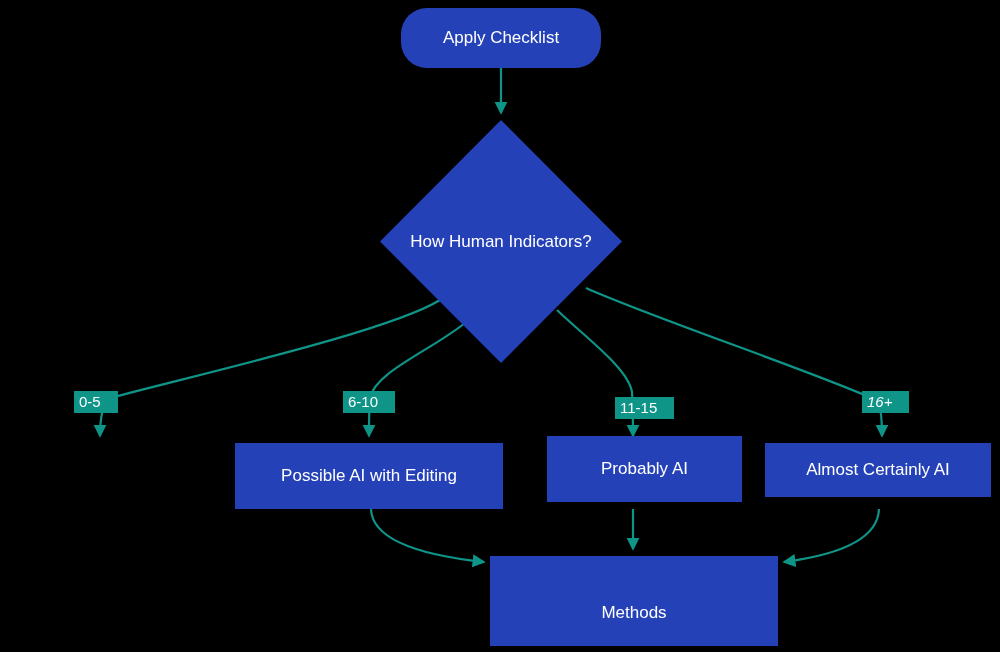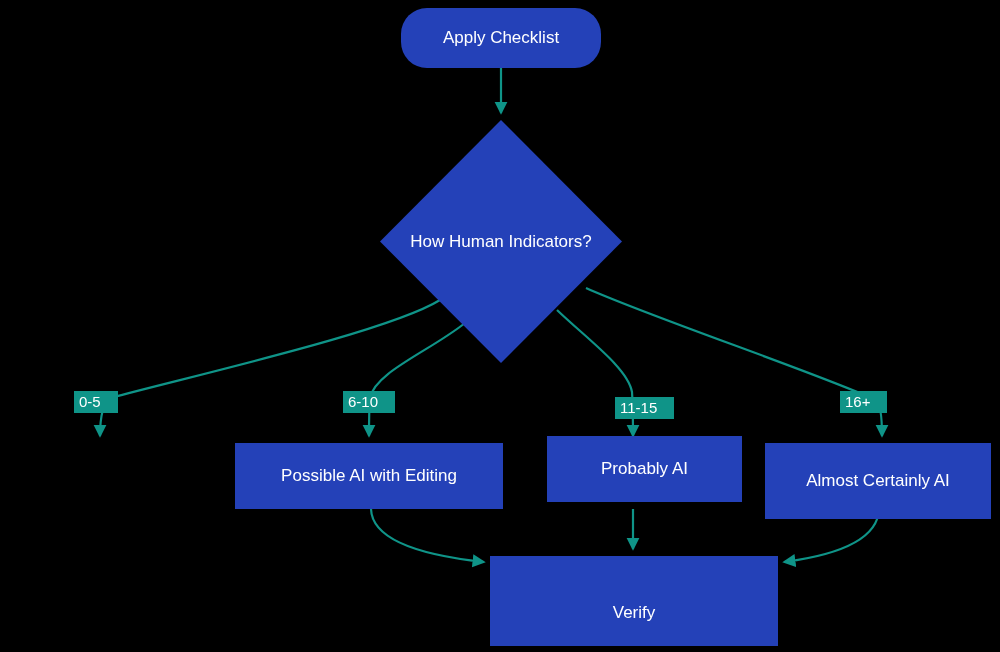--- a/index.html
+++ b/index.html
@@ -33,21 +33,21 @@
     text-align: center;
     font-size: 17px;
     line-height: 1.45;
     box-sizing: border-box;
     padding: 4px 10px;
   }
   .node-top      { left: 401px; top: 8px;   width: 200px; height: 60px; border-radius: 26px; }
   .node-human    { left: 7px;   top: 443px; width: 186px; height: 66px; }
   .node-possible { left: 235px; top: 443px; width: 268px; height: 66px; }
   .node-probably { left: 547px; top: 436px; width: 195px; height: 66px; }
-  .node-almost   { left: 765px; top: 443px; width: 226px; height: 76px; }
+  .node-almost   { left: 765px; top: 443px; width: 226px; height: 54px; }
   .node-verify   { left: 490px; top: 556px; width: 288px; height: 90px; }
 
   .diamond {
     position: absolute;
     left: 380px;
     top: 120px;
     width: 242px;
     height: 243px;
   }
   .diamond .shape {
@@ -76,21 +76,21 @@
     color: #ffffff;
     font-size: 15px;
     padding: 3px 17px 4px 5px;
     line-height: 1;
     white-space: nowrap;
     box-sizing: border-box;
   }
   .lbl-0   { left: 74px;  top: 391px; }
   .lbl-1   { left: 343px; top: 391px; text-align: right; }
   .lbl-2   { left: 608px; top: 397px; margin-left: 7px; }
-  .lbl-3   { left: 840px; top: 391px; }
+  .lbl-3   { left: 862px; top: 391px; font-style: italic; }
 </style>
 </head>
 <body>
 
 <div id="canvas">
 
   <svg class="edges" viewBox="0 0 1000 652">
     <defs>
       <marker id="arrow" markerWidth="8" markerHeight="8" refX="5.2" refY="3" orient="auto" markerUnits="strokeWidth">
         <path d="M0,0 L6,3 L0,6 z" fill="#0f9488"></path>
@@ -132,21 +132,21 @@
     <span>Probably AI</span>
   </div>
 
   <div class="node node-almost">
     <span>Almost Certainly AI</span>
   </div>
 
   <div class="node node-verify">
     <span>
       <br>
-      <span>Verify</span>
+      <span>Methods</span>
     </span>
   </div>
 
   <div class="edge-label lbl-0">0-5</div>
   <div class="edge-label lbl-1">6-10</div>
   <div class="edge-label lbl-2">11-15</div>
   <div class="edge-label lbl-3">16+</div>
 
 </div>
 

